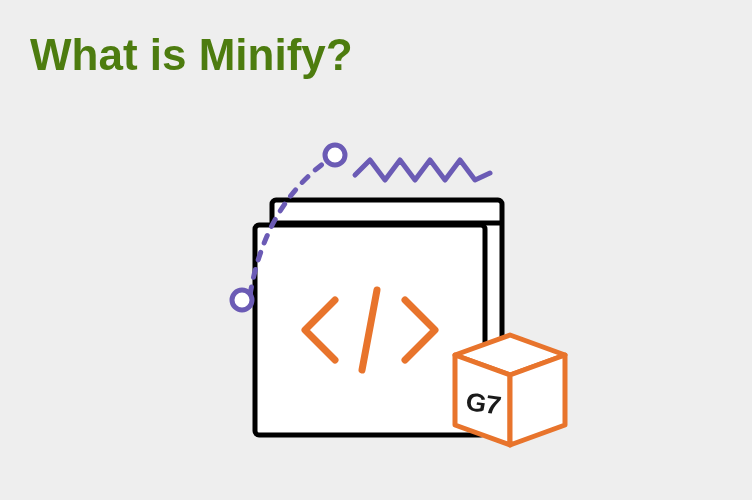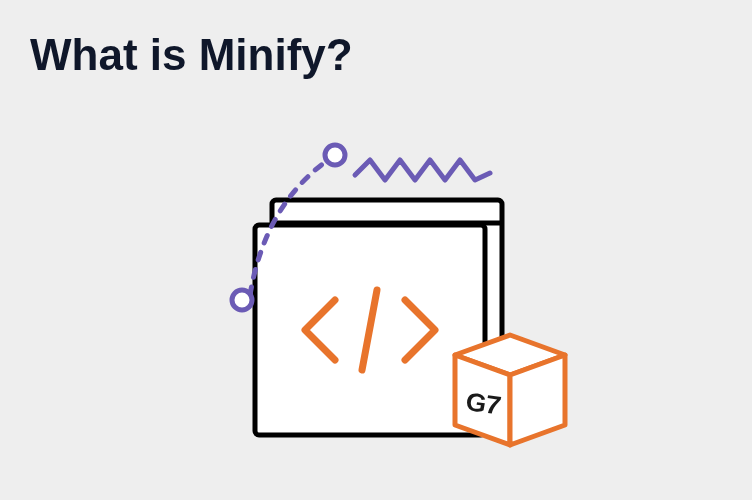--- a/index.html
+++ b/index.html
@@ -10,21 +10,21 @@
       font-family: "Comic Sans MS", cursive, sans-serif;
       position: relative;
       overflow: hidden;
     }
     .heading {
       position: absolute;
       top: 30px;
       left: 30px;
       font-size: 44px;
       font-weight: bold;
-      color: #0f172a;
+      color: #4d7c0f;
     }
     .illustration {
       position: absolute;
       top: 135px;
       left: 210px;
       width: 360px;
       height: 330px;
     }
     .illustration svg {
       width: 100%;

